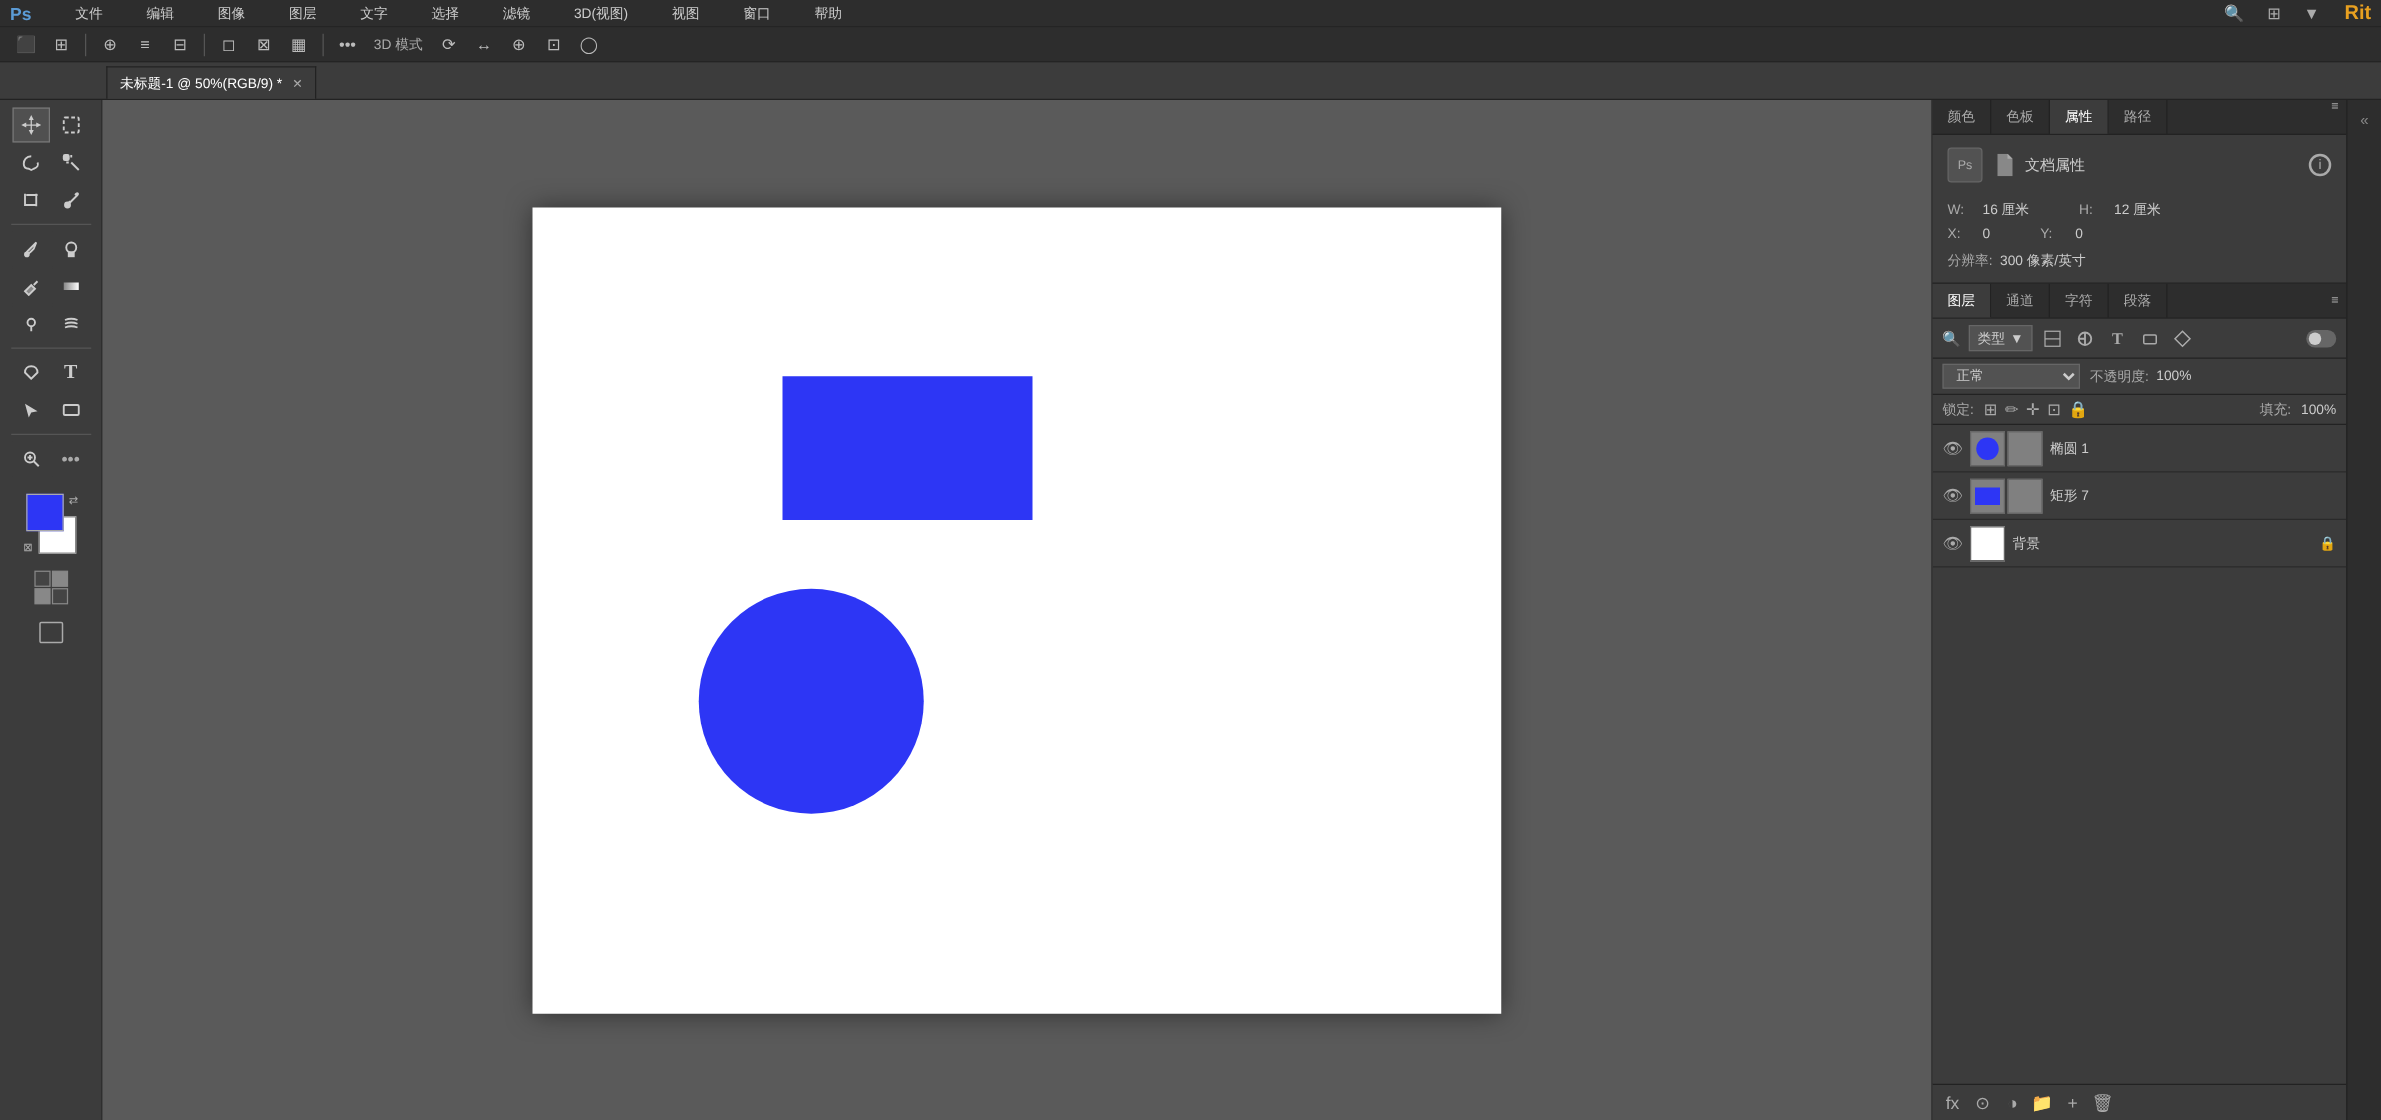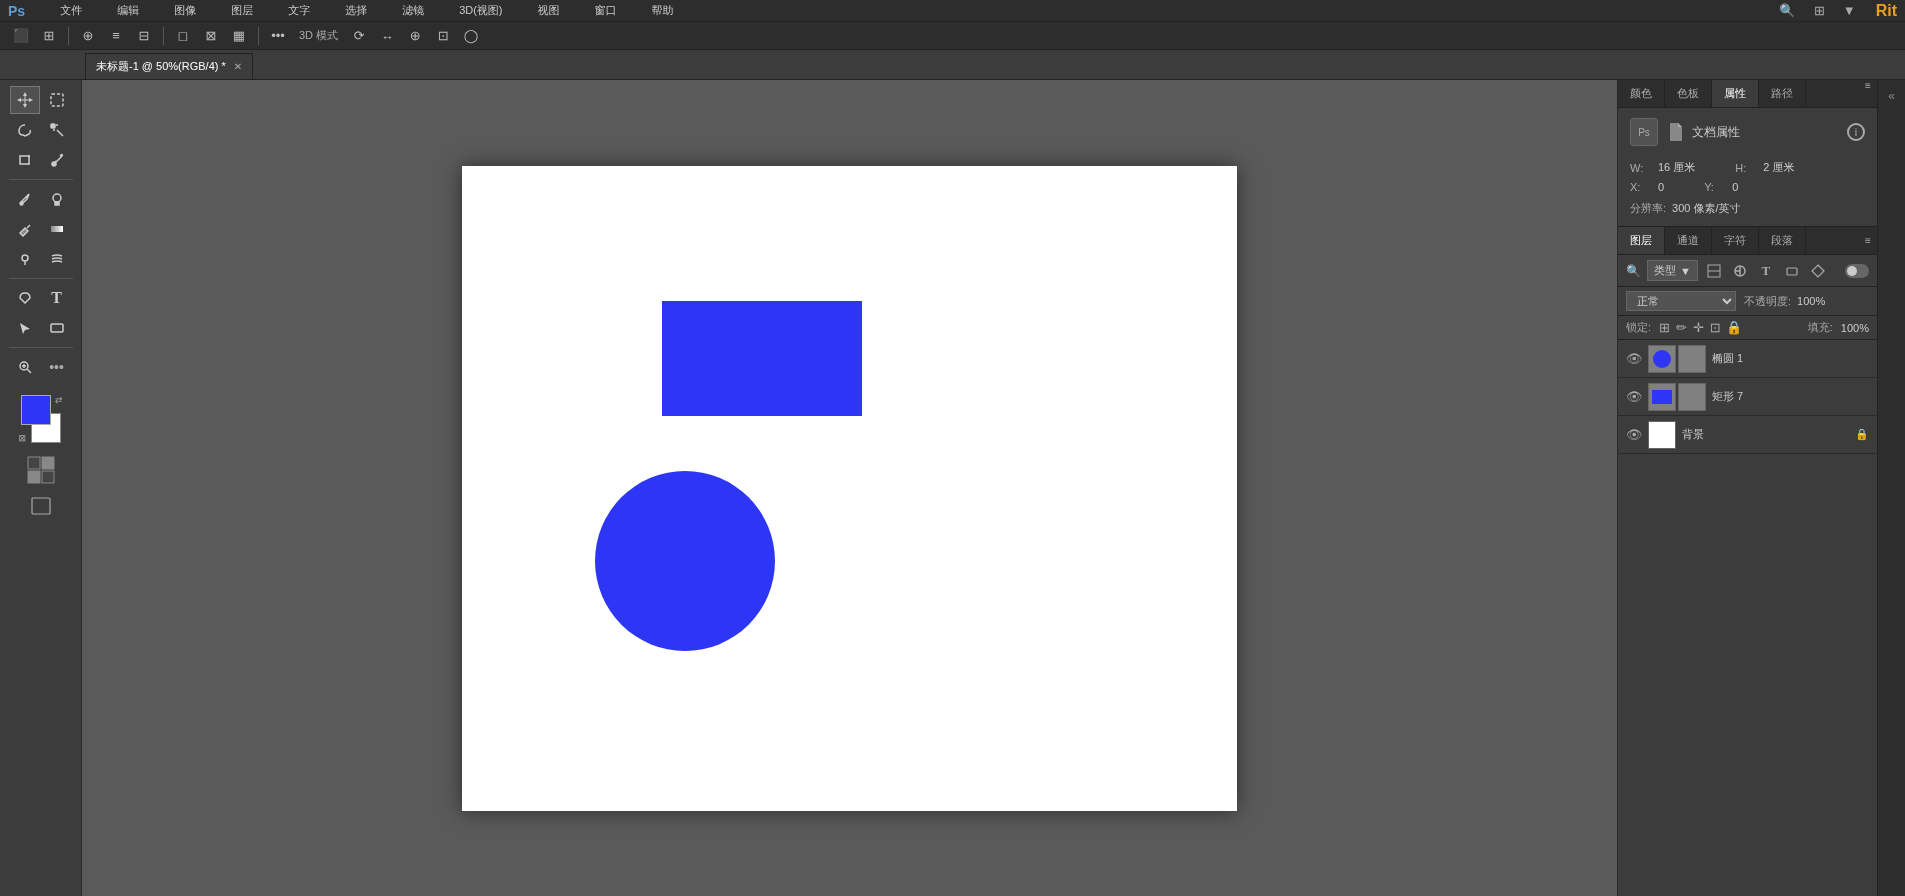--- a/index.html
+++ b/index.html
@@ -133,21 +133,21 @@
       background: #2d36f5;
     }
     .shape-circle {
       position: absolute;
       background: #2d36f5;
       border-radius: 50%;
     }
 
     
     #right-panel {
-      width: 260px;
+      width: 332px;
       background: #3c3c3c;
       border-left: 1px solid #2a2a2a;
       display: flex;
       flex-direction: column;
       flex-shrink: 0;
     }
 
     
     #properties-panel {
       border-bottom: 1px solid #222;
@@ -441,21 +441,21 @@
   <span class="icon-bar-text">3D 模式</span>
   <div class="icon-bar-btn">⟳</div>
   <div class="icon-bar-btn">↔</div>
   <div class="icon-bar-btn">⊕</div>
   <div class="icon-bar-btn">⊡</div>
   <div class="icon-bar-btn">◯</div>
 </div>
 
 <div id="tab-bar">
   <div class="tab active">
-    <span>未标题-1 @ 50%(RGB/4) *</span>
+    <span>未标题-1 @ 50%(RGB/9) *</span>
     <span class="close-btn">✕</span>
   </div>
 </div>
 
 <div id="main-area">
 
   <div id="toolbar">
 
     <div class="tool-row">
       <div class="tool-btn active" title="移动工具">
@@ -654,21 +654,21 @@
           </div>
         </div>
 
         <div class="prop-pair">
           <div style="display:flex; align-items:center; gap:8px;">
             <span class="prop-label">W:</span>
             <span class="prop-value">16 厘米</span>
           </div>
           <div style="display:flex; align-items:center; gap:8px;">
             <span class="prop-label">H:</span>
-            <span class="prop-value">2 厘米</span>
+            <span class="prop-value">12 厘米</span>
           </div>
         </div>
 
         <div class="prop-pair">
           <div style="display:flex; align-items:center; gap:8px;">
             <span class="prop-label">X:</span>
             <span class="prop-value">0</span>
           </div>
           <div style="display:flex; align-items:center; gap:8px;">
             <span class="prop-label">Y:</span>
@@ -782,20 +782,28 @@
         <div class="layer-item">
           <span class="eye-icon">👁</span>
           <div class="layer-thumb" style="background:white; border:1px solid #666;"></div>
           <span class="layer-name">背景</span>
           <div style="flex:1;"></div>
           <span class="layer-lock">🔒</span>
         </div>
 
       </div>
 
+      <div style="display:flex; align-items:center; padding:4px 6px; border-top:1px solid #222; background:#3c3c3c; gap:4px;">
+        <div style="width:20px; height:20px; display:flex; align-items:center; justify-content:center; cursor:pointer; color:#aaa; font-size:14px;" title="添加图层样式">fx</div>
+        <div style="width:20px; height:20px; display:flex; align-items:center; justify-content:center; cursor:pointer; color:#aaa; font-size:14px;">⊙</div>
+        <div style="width:20px; height:20px; display:flex; align-items:center; justify-content:center; cursor:pointer; color:#aaa; font-size:14px;">◑</div>
+        <div style="width:20px; height:20px; display:flex; align-items:center; justify-content:center; cursor:pointer; color:#aaa; font-size:14px;">📁</div>
+        <div style="width:20px; height:20px; display:flex; align-items:center; justify-content:center; cursor:pointer; color:#aaa; font-size:14px;">+</div>
+        <div style="width:20px; height:20px; display:flex; align-items:center; justify-content:center; cursor:pointer; color:#aaa; font-size:14px;">🗑</div>
+      </div>
     </div>
 
   </div>
 
   <div id="far-right">
     <div class="far-right-btn" title="折叠面板">«</div>
   </div>
 
 </div>
 

